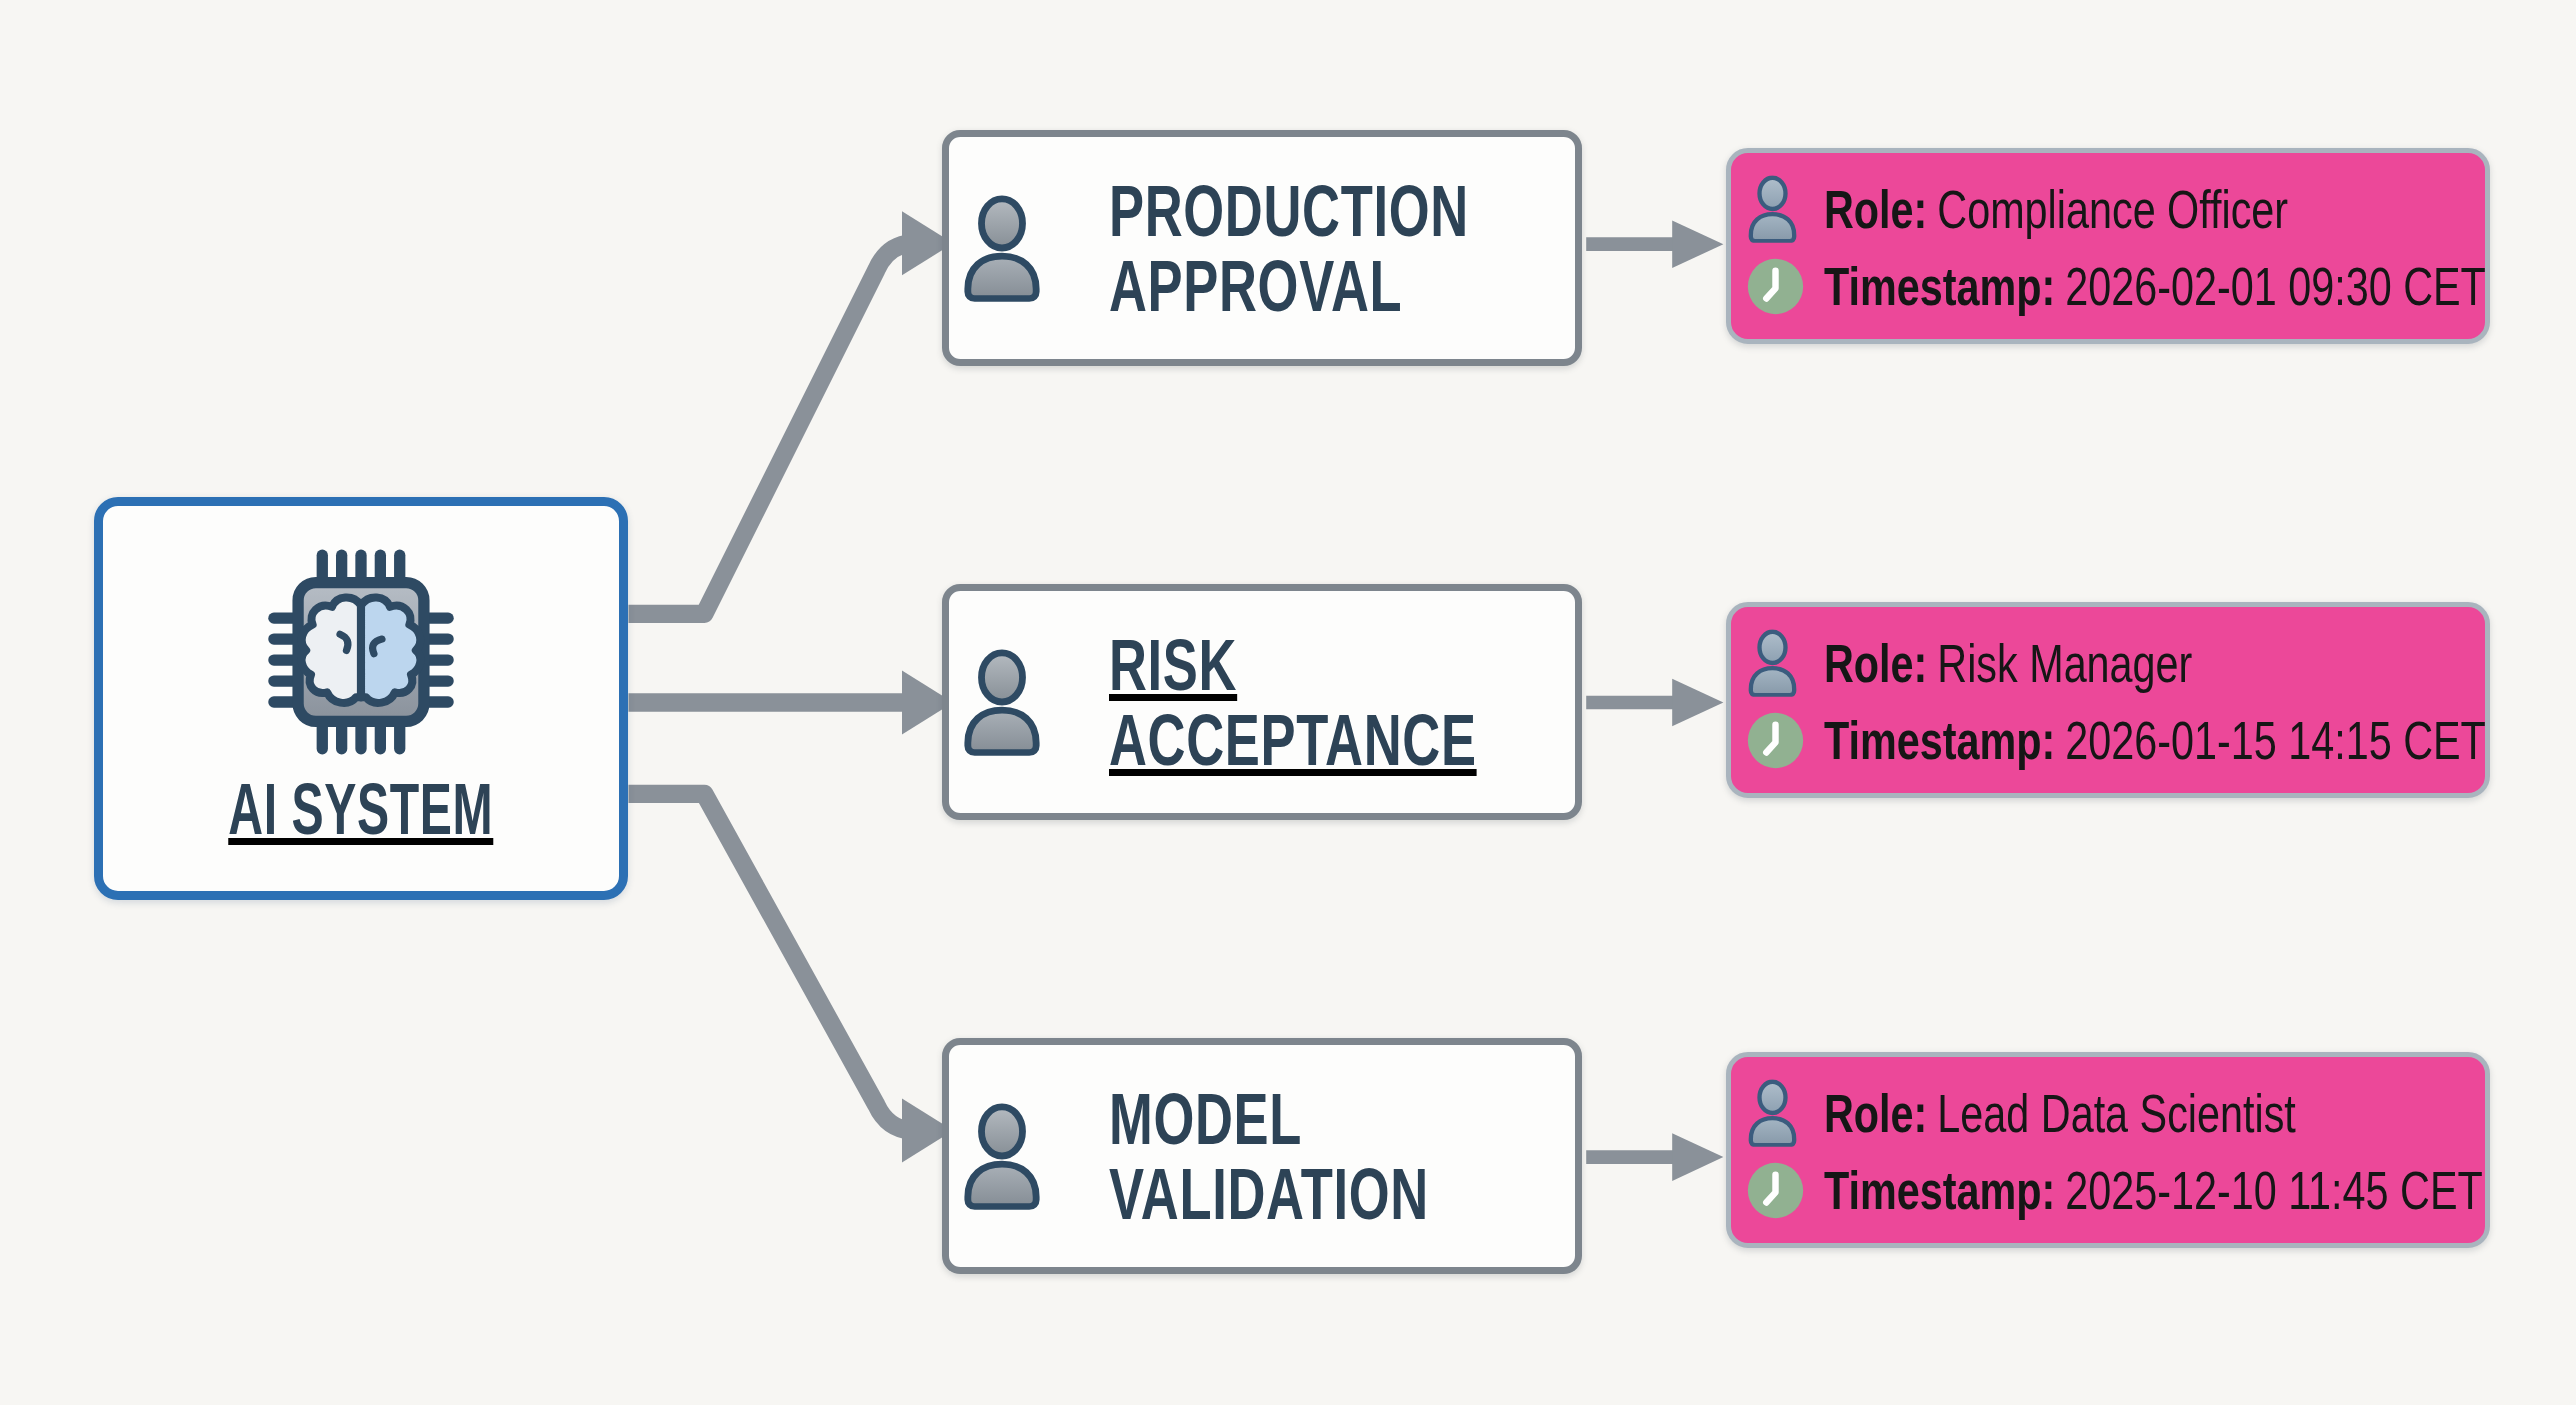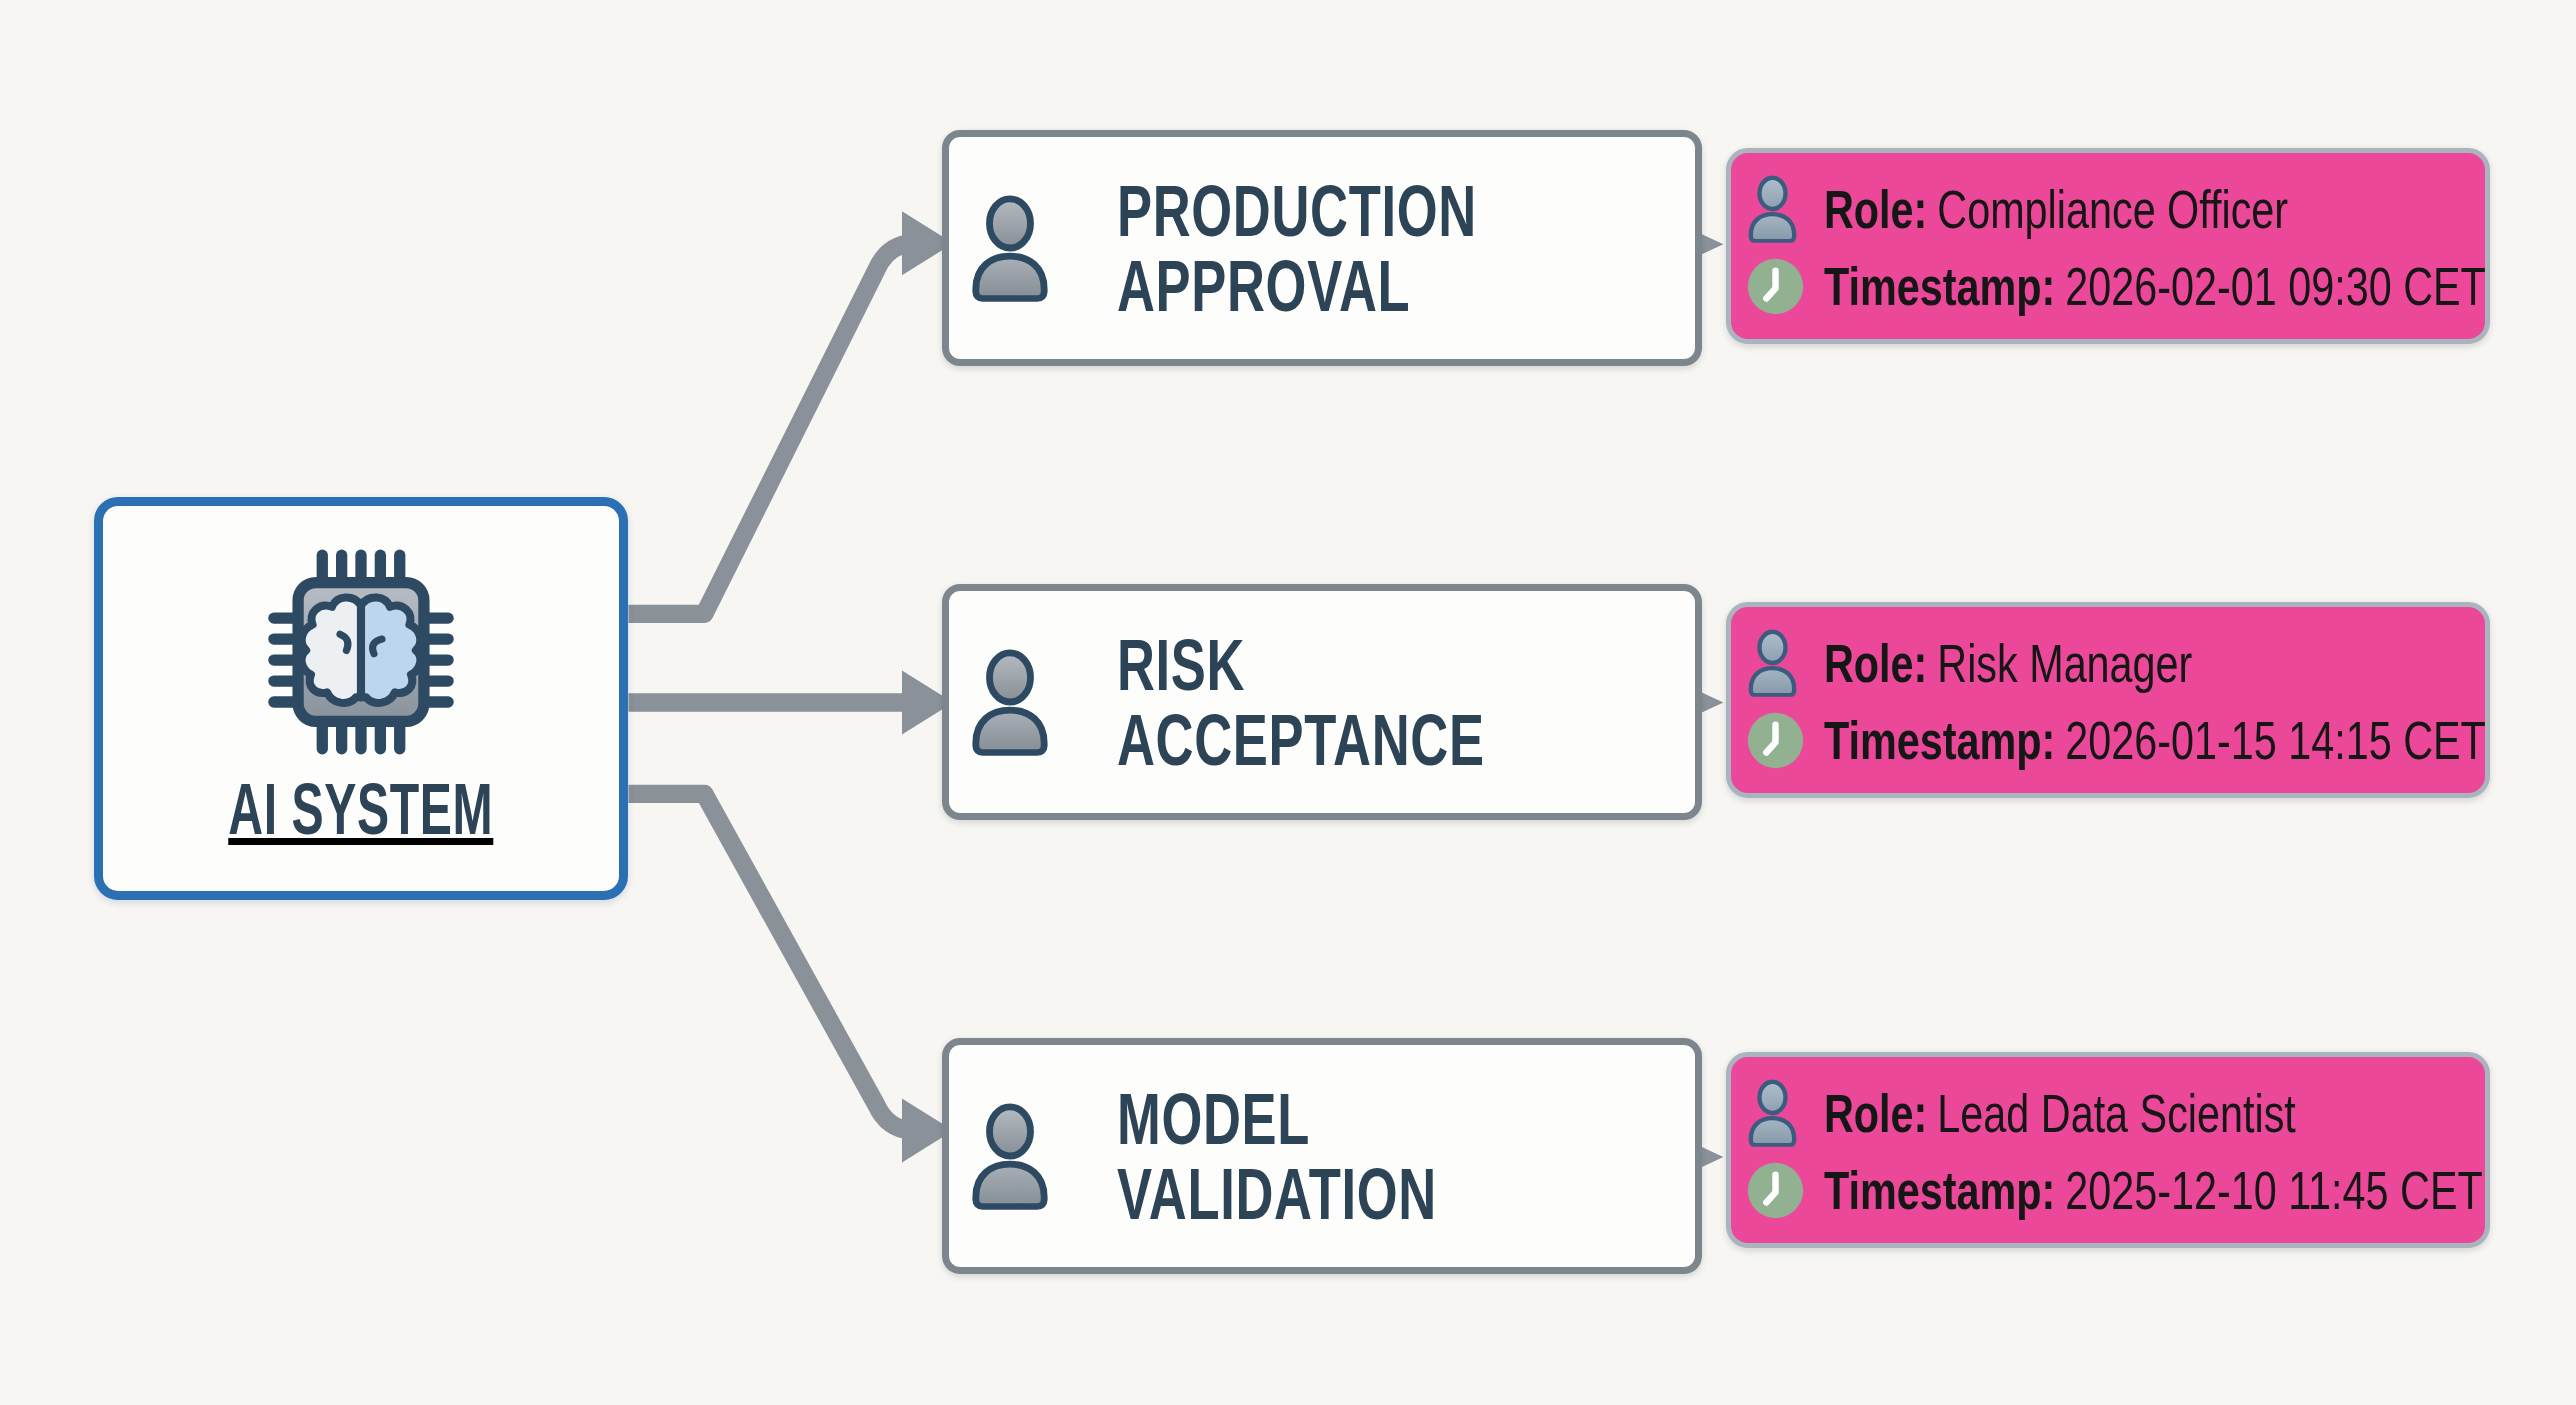--- a/index.html
+++ b/index.html
@@ -22,28 +22,28 @@
     text-decoration:underline;
   }
   .chip-icon{width:194px;height:210px;flex:none;}
   .ai-label{
     font-size:73px;font-weight:bold;color:#2d4356;letter-spacing:0.9px;
     transform:scaleX(.66);transform-origin:center;white-space:nowrap;
   }
 
   
   .stage{
-    position:absolute;left:942px;width:760px;height:236px;
+    position:absolute;left:942px;width:640px;height:236px;
     box-sizing:border-box;background:#fdfdfc;
     border:7.3px solid #7d858d;border-radius:18.3px;
-    display:flex;align-items:center;padding-left:20px;gap:66px;
+    display:flex;align-items:center;padding-left:12px;gap:66px;
     box-shadow:0 2.7px 6.4px rgba(60,70,80,.18);
   }
   .stage-1{top:130px;}
-  .stage-2{top:584px;}
+  .stage-2{top:584px;text-decoration:underline;}
   .stage-3{top:1038px;}
   .person-big{width:82px;height:108px;flex:none;}
   .stage-title{
     font-size:73px;font-weight:bold;color:#2d4356;line-height:75px;
     letter-spacing:0.9px;transform:scaleX(.72);transform-origin:left center;white-space:nowrap;
   }
   .stage-title span{display:block;}
 
   
   .detail{

